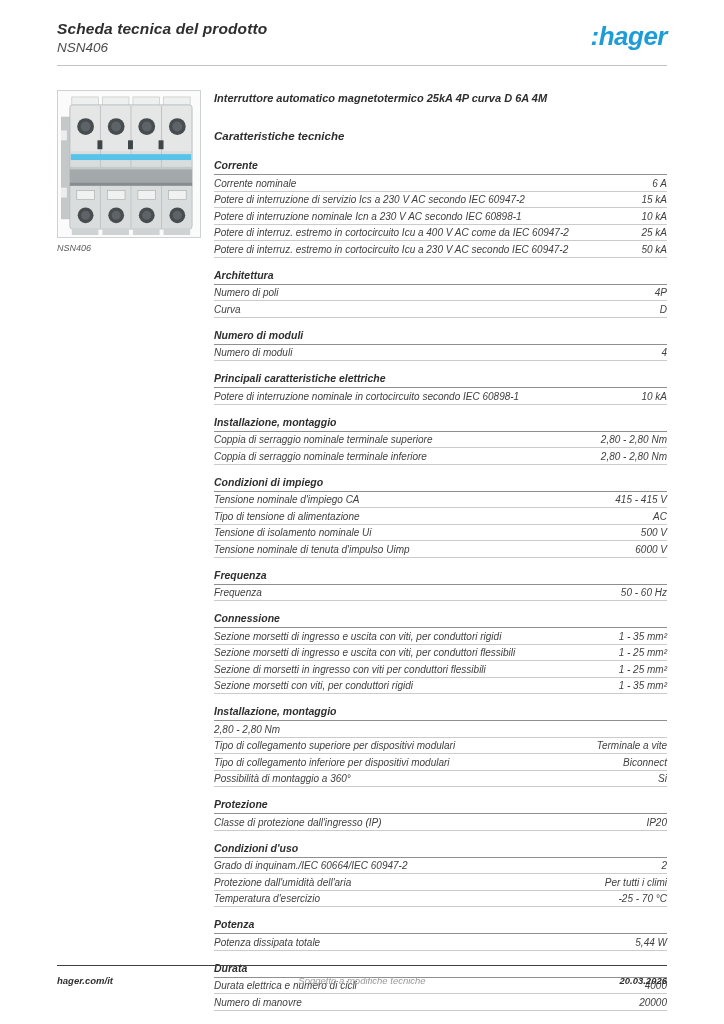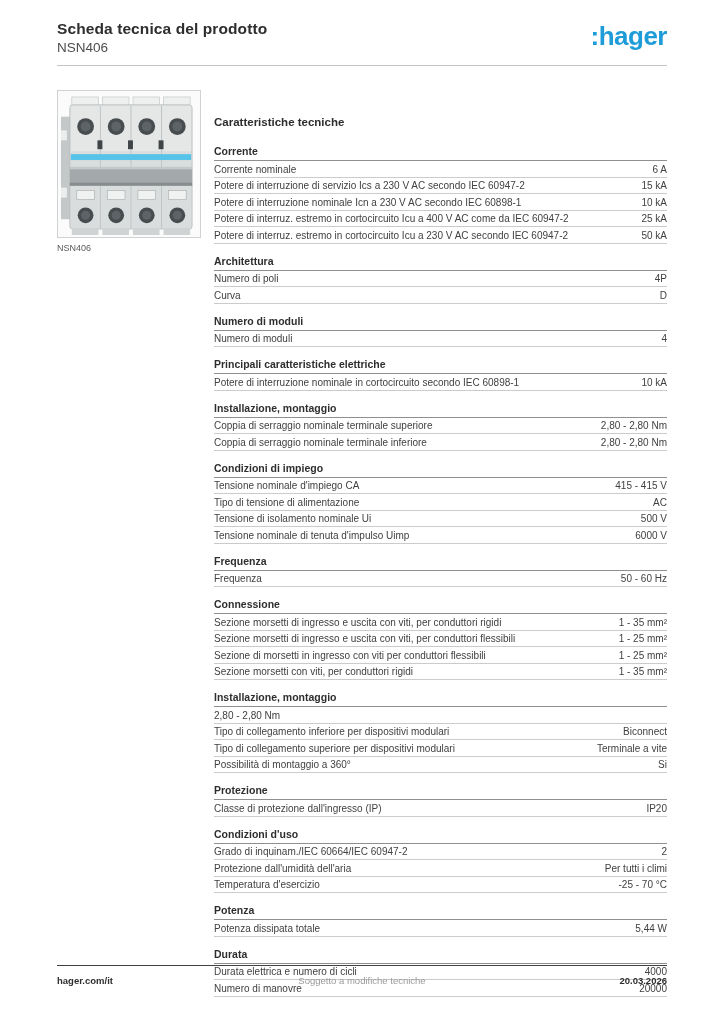--- a/index.html
+++ b/index.html
@@ -4,21 +4,21 @@
 <style>
   * { margin: 0; padding: 0; box-sizing: border-box; }
   html, body { background: #ffffff; }
   body {
     width: 724px; height: 1024px;
     position: relative;
     font-family: "Liberation Sans", "DejaVu Sans", sans-serif;
     color: #3c3c3c;
     overflow: hidden;
   }
-  .page { width: 724px; height: 1004px; position: relative; padding: 0 57px; }
+  .page { width: 724px; height: 1004px; position: relative; padding: 0 57px; font-style: italic; }
 
   
   .header { padding-top: 20px; display: flex; justify-content: space-between; align-items: flex-start; }
   .page-title { font-size: 15.5px; font-weight: bold; color: #2e2e2e; letter-spacing: .1px; }
   .page-subtitle { font-size: 13.5px; color: #4d4d4d; margin-top: 2px; }
   .logo { font-size: 26px; font-weight: bold; letter-spacing: -0.5px; margin-top: 1px; margin-left: 45px; }
   .header-rule { border: none; border-top: 1px solid #c3c3c3; margin-top: 10px; }
 
   
   .main { display: flex; margin-top: 24px; align-items: flex-start; }
@@ -138,20 +138,21 @@
 
         <rect x="14" y="139" width="27" height="7" fill="#cfd3d3"></rect>
         <rect x="45" y="139" width="27" height="7" fill="#cfd3d3"></rect>
         <rect x="76" y="139" width="27" height="7" fill="#cfd3d3"></rect>
         <rect x="107" y="139" width="27" height="7" fill="#cfd3d3"></rect>
       </svg>
       <div class="photo-caption">NSN406</div>
     </div>
 
     <div class="right-col">
+      <div class="product-description">Interruttore automatico magnetotermico 25kA 4P curva D 6A 4M</div>
       <div class="specs-title">Caratteristiche tecniche</div>
       <div id="sections">
           <div class="section">
             <div class="section-title">Corrente</div>
             <div class="row">
               <span class="label">Corrente nominale</span>
               <span class="value">6 A</span>
             </div>
             <div class="row">
               <span class="label">Potere di interruzione di servizio Ics a 230 V AC secondo IEC 60947-2</span>
@@ -250,26 +251,26 @@
               <span class="label">Sezione morsetti con viti, per conduttori rigidi</span>
               <span class="value">1 - 35 mm²</span>
             </div>
           </div>
           <div class="section">
             <div class="section-title">Installazione, montaggio</div>
             <div class="row">
               <span class="value">2,80 - 2,80 Nm</span>
             </div>
             <div class="row">
+              <span class="label">Tipo di collegamento superiore per dispositivi modulari</span>
+              <span class="value">Terminale a vite</span>
+            </div>
+            <div class="row">
               <span class="label">Tipo di collegamento inferiore per dispositivi modulari</span>
               <span class="value">Biconnect</span>
-            </div>
-            <div class="row">
-              <span class="label">Tipo di collegamento superiore per dispositivi modulari</span>
-              <span class="value">Terminale a vite</span>
             </div>
             <div class="row">
               <span class="label">Possibilità di montaggio a 360°</span>
               <span class="value">Si</span>
             </div>
           </div>
           <div class="section">
             <div class="section-title">Protezione</div>
             <div class="row">
               <span class="label">Classe di protezione dall'ingresso (IP)</span>

